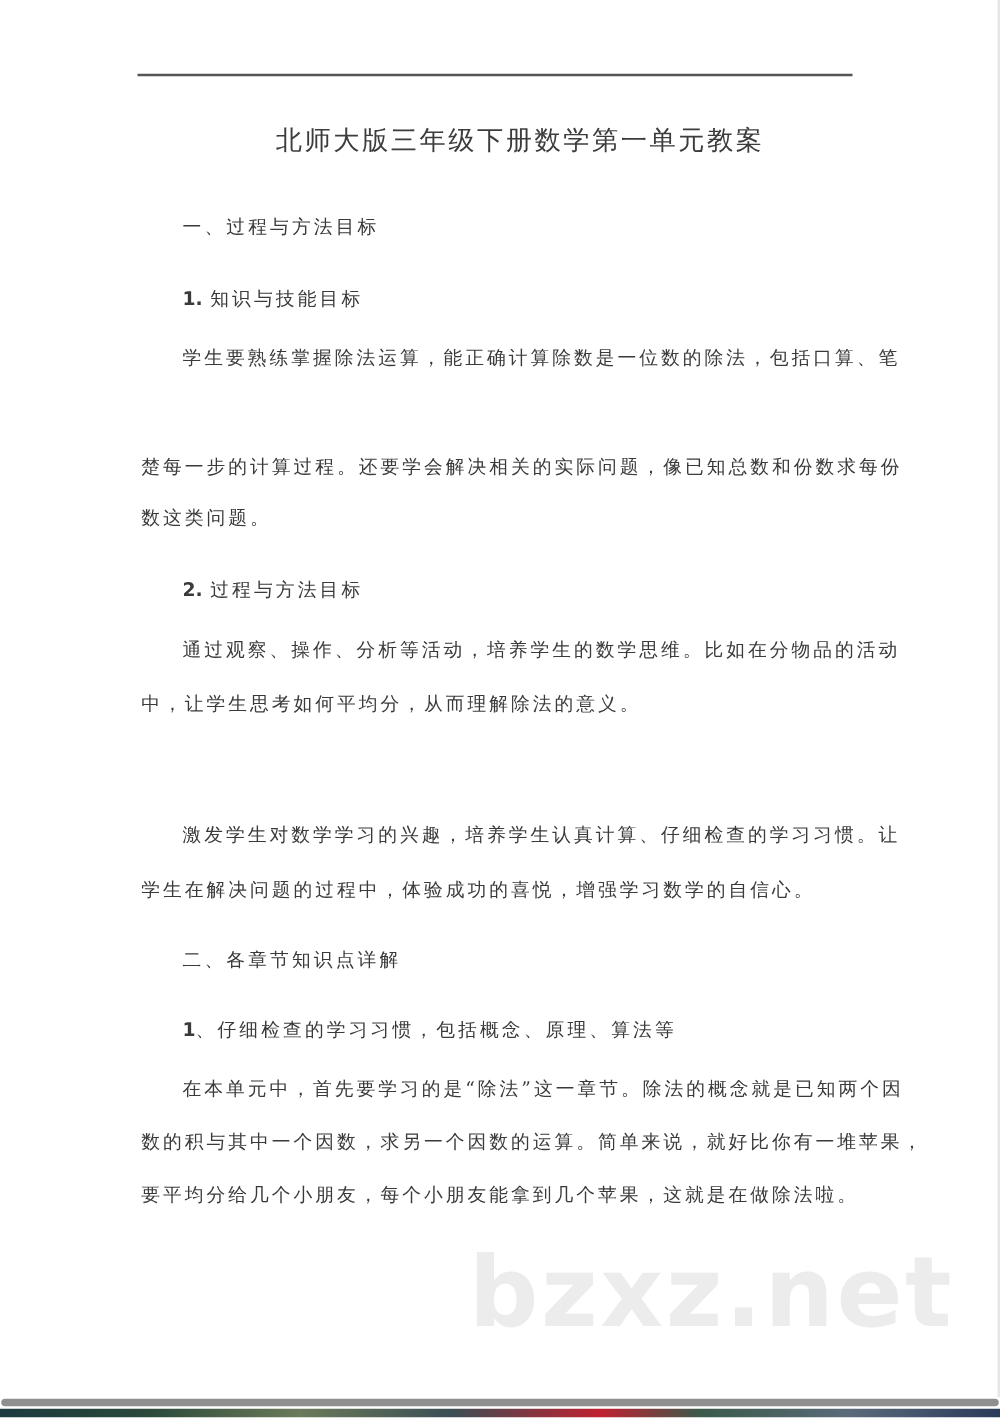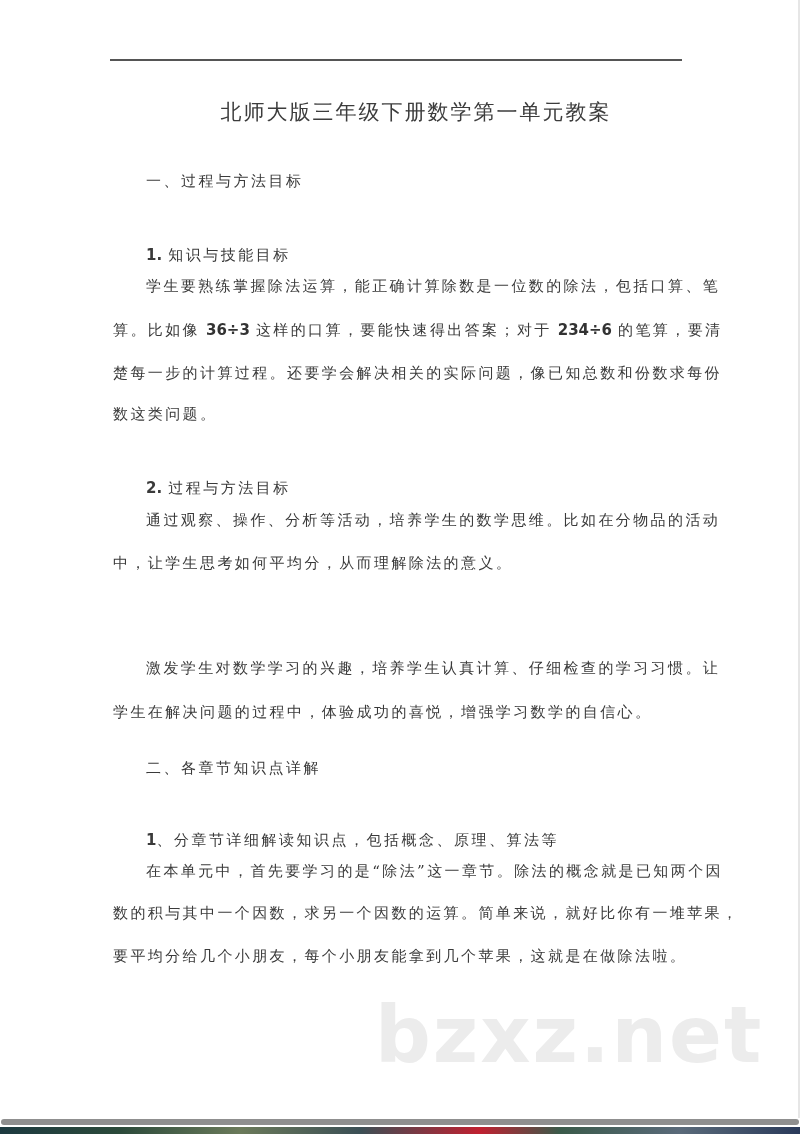--- a/index.html
+++ b/index.html
@@ -19,21 +19,21 @@
   }
   .title {
     position: absolute; left: 0; top: 98px; width: 800px; text-align: center;
     font-size: 21px; letter-spacing: 2px; color: #3c3c3c; padding-left: 16px;
   }
   .line {
     position: absolute; font-size: 15px; letter-spacing: 2.4px; white-space: nowrap;
     color: #3a3a3a;
   }
   .h1 { left: 146px; font-size: 15px; letter-spacing: 2.5px; }
-  .h2 { left: 146px; font-size: 15px; letter-spacing: 2.5px; margin-top: 16px; }
+  .h2 { left: 146px; font-size: 15px; letter-spacing: 2.5px; }
   .num { font-family: "DejaVu Sans", "Liberation Sans", sans-serif; font-weight: bold; letter-spacing: 0; margin-right: 6px; }
   .para-first { left: 146px; }
   .para { left: 113px; }
   .math { font-family: "DejaVu Sans", "Liberation Sans", sans-serif; font-weight: bold; letter-spacing: 0; margin: 0 6px; color: #333; }
   .watermark {
     position: absolute; left: 375px; top: 990px;
     font-family: "DejaVu Sans", "Liberation Sans", sans-serif; font-weight: bold;
     font-size: 78px; color: #ececec; letter-spacing: 2px;
   }
   .hscroll-track {
@@ -56,39 +56,36 @@
 
   <div class="title">北师大版三年级下册数学第一单元教案</div>
 
   <div class="line h1" style="top:172px;">一、过程与方法目标</div>
 
   <div class="line h2" style="top:230px;">
     <span class="num">1.</span><span>知识与技能目标</span>
   </div>
 
   <div class="line para-first" style="top:277px;">学生要熟练掌握除法运算，能正确计算除数是一位数的除法，包括口算、笔</div>
-  <div class="line para" style="top:321px;">
-    <span>算。比如像</span><span class="math">36÷3</span><span>这样的口算，要能快速得出答案；对于</span><span class="math">234÷6</span><span>的笔算，要清</span>
-  </div>
   <div class="line para" style="top:364px;">楚每一步的计算过程。还要学会解决相关的实际问题，像已知总数和份数求每份</div>
   <div class="line para" style="top:405px;">数这类问题。</div>
 
   <div class="line h2" style="top:463px;">
     <span class="num">2.</span><span>过程与方法目标</span>
   </div>
   <div class="line para-first" style="top:511px;">通过观察、操作、分析等活动，培养学生的数学思维。比如在分物品的活动</div>
   <div class="line para" style="top:554px;">中，让学生思考如何平均分，从而理解除法的意义。</div>
 
   <div class="line para-first" style="top:659px;">激发学生对数学学习的兴趣，培养学生认真计算、仔细检查的学习习惯。让</div>
   <div class="line para" style="top:703px;">学生在解决问题的过程中，体验成功的喜悦，增强学习数学的自信心。</div>
 
   <div class="line h1" style="top:759px;">二、各章节知识点详解</div>
 
   <div class="line h2" style="top:815px;">
-    <span class="num" style="margin-right:0">1</span><span>、分章节详细解读知识点，包括概念、原理、算法等</span>
+    <span class="num" style="margin-right:0">1</span><span>、仔细检查的学习习惯，包括概念、原理、算法等</span>
   </div>
   <div class="line para-first" style="top:862px;">在本单元中，首先要学习的是“除法”这一章节。除法的概念就是已知两个因</div>
   <div class="line para" style="top:904px;">数的积与其中一个因数，求另一个因数的运算。简单来说，就好比你有一堆苹果，</div>
   <div class="line para" style="top:947px;">要平均分给几个小朋友，每个小朋友能拿到几个苹果，这就是在做除法啦。</div>
 
   <div class="watermark">bzxz.net</div>
 </div>
 
 <div class="hscroll-track"></div>
 <div class="hscroll-thumb"></div>

